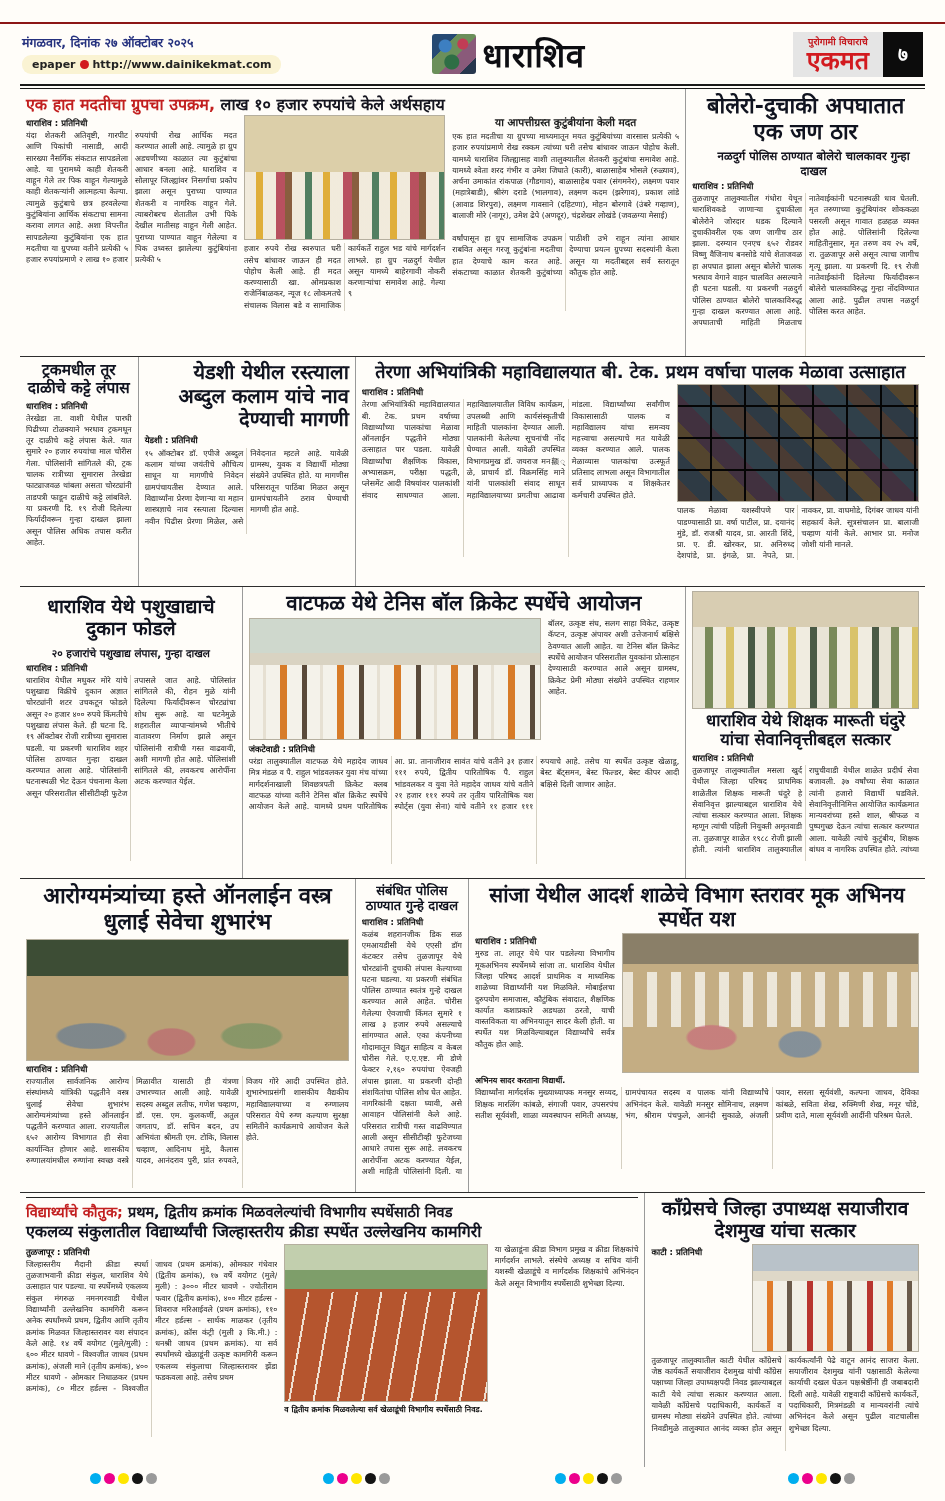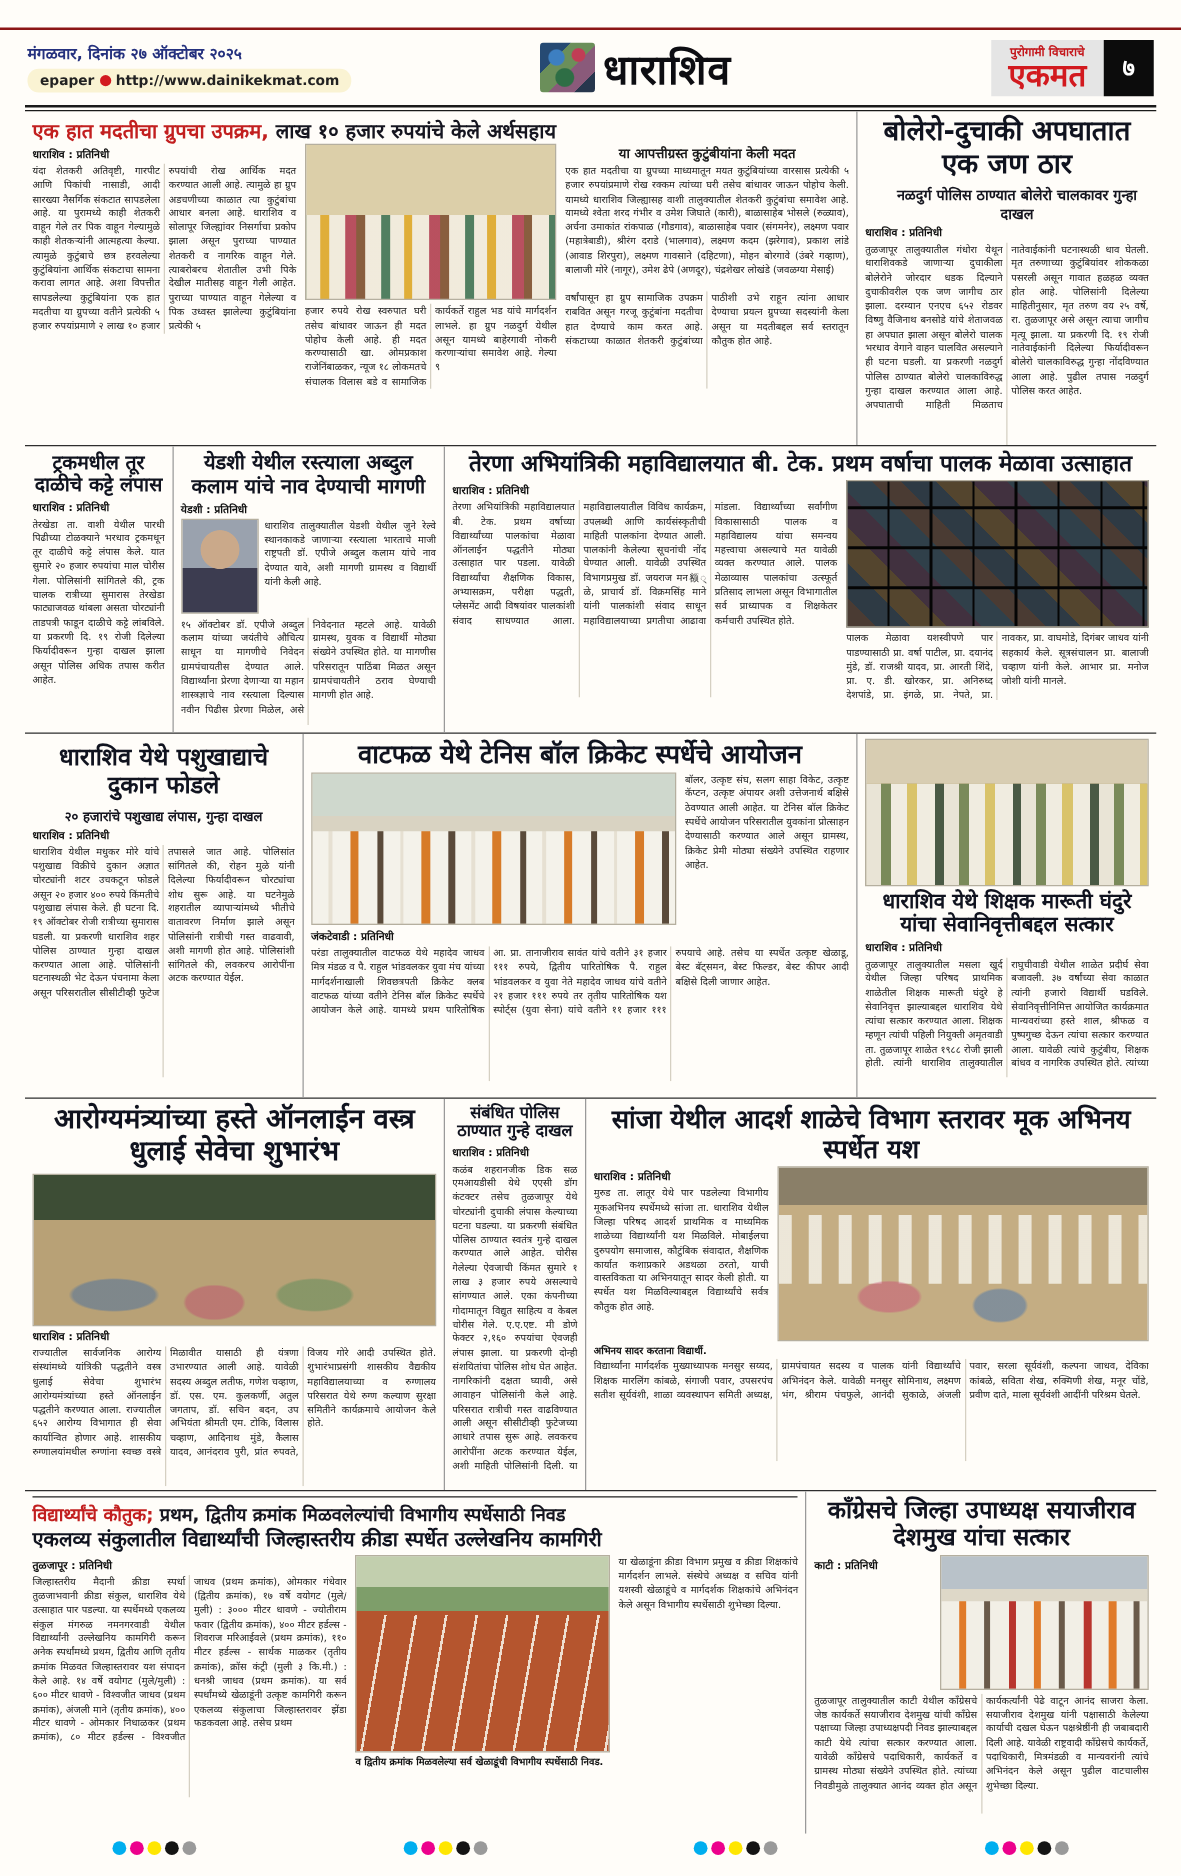--- a/index.html
+++ b/index.html
@@ -97,21 +97,21 @@
   .lg-a { width:33%; } .lg-b { width:31.5%; display:flex; flex-direction:column; gap:3px; }
   .lg-c { width:35.5%; display:flex; flex-direction:column; }
   .lg-b .ph { height:126px; }
   .boxtitle { font-size:10.5px; font-weight:bold; text-align:center; margin-bottom:2px; }
   .bolero { width:26.5%; }
   .bolero .hl { font-size:22px; }
   .bolero .sub { font-size:11.5px; margin-top:3px;margin-left:16px; }
 
   .row2 { height:230px; }
   .truck { width:13%; } .truck .hl { font-size:15.5px; }
-  .yedshi { width:24%; } .yedshi .hl { font-size:16px; }
+  .yedshi { width:24%; } .yedshi .hl { font-size:20px;text-align:right; }
   .yedshi-body { display:flex; gap:5px; margin-top:2px; }
   .yedshi .ph { width:62px; height:76px; flex:none; }
   .terna { width:63%; } .terna .hl { font-size:18px; margin-bottom:2px; }
   .terna-grid { display:flex; gap:7px; height:176px; }
   .tg-a { width:56%; } .tg-b { width:44%; display:flex; flex-direction:column; gap:3px; }
   .tg-b .ph { height:118px; }
 
   .row3 { height:292px; }
   .pashu { width:24.5%; } .pashu .hl { font-size:19px; margin-top:4px; }
   .pashu .sub { font-size:10.5px; margin-top:6px; }
@@ -206,24 +206,20 @@
   <section class="row row2">
     <article class="art truck">
       <h3 class="hl c">ट्रकमधील तूर दाळीचे कट्टे लंपास</h3>
       <div class="byline">धाराशिव : प्रतिनिधी</div>
       <div class="bt" style="height:146px;overflow:hidden;">तेरखेडा ता. वाशी येथील पारधी पिढीच्या टोळक्याने भरधाव ट्रकमधून तूर दाळीचे कट्टे लंपास केले. यात सुमारे २० हजार रुपयांचा माल चोरीस गेला. पोलिसांनी सांगितले की, ट्रक चालक रात्रीच्या सुमारास तेरखेडा फाट्याजवळ थांबला असता चोरट्यांनी ताडपत्री फाडून दाळीचे कट्टे लांबविले. या प्रकरणी दि. १९ रोजी दिलेल्या फिर्यादीवरून गुन्हा दाखल झाला असून पोलिस अधिक तपास करीत आहेत.</div>
     </article>
 
     <article class="art yedshi">
       <h3 class="hl c">येडशी येथील रस्त्याला अब्दुल कलाम यांचे नाव देण्याची मागणी</h3>
       <div class="byline">येडशी : प्रतिनिधी</div>
-      <div class="yedshi-body">
-        <div class="ph ph-portrait"></div>
-        <div class="bt">धाराशिव तालुक्यातील येडशी येथील जुने रेल्वे स्थानकाकडे जाणाऱ्या रस्त्याला भारताचे माजी राष्ट्रपती डॉ. एपीजे अब्दुल कलाम यांचे नाव देण्यात यावे, अशी मागणी ग्रामस्थ व विद्यार्थी यांनी केली आहे.</div>
-      </div>
       <div class="bt mc2" style="height:86px;overflow:hidden;margin-top:3px;">१५ ऑक्टोबर डॉ. एपीजे अब्दुल कलाम यांच्या जयंतीचे औचित्य साधून या मागणीचे निवेदन ग्रामपंचायतीस देण्यात आले. विद्यार्थ्यांना प्रेरणा देणाऱ्या या महान शास्त्रज्ञाचे नाव रस्त्याला दिल्यास नवीन पिढीस प्रेरणा मिळेल, असे निवेदनात म्हटले आहे. यावेळी ग्रामस्थ, युवक व विद्यार्थी मोठ्या संख्येने उपस्थित होते. या मागणीस परिसरातून पाठिंबा मिळत असून ग्रामपंचायतीने ठराव घेण्याची मागणी होत आहे.</div>
     </article>
 
     <article class="art terna">
       <h2 class="hl c">तेरणा अभियांत्रिकी महाविद्यालयात बी. टेक. प्रथम वर्षाचा पालक मेळावा उत्साहात</h2>
       <div class="terna-grid">
         <div class="tg-a">
           <div class="byline">धाराशिव : प्रतिनिधी</div>
           <div class="bt mc3" style="height:158px;overflow:hidden;">तेरणा अभियांत्रिकी महाविद्यालयात बी. टेक. प्रथम वर्षाच्या विद्यार्थ्यांच्या पालकांचा मेळावा ऑनलाईन पद्धतीने मोठ्या उत्साहात पार पडला. यावेळी विद्यार्थ्यांचा शैक्षणिक विकास, अभ्यासक्रम, परीक्षा पद्धती, प्लेसमेंट आदी विषयांवर पालकांशी संवाद साधण्यात आला. महाविद्यालयातील विविध कार्यक्रम, उपलब्धी आणि कार्यसंस्कृतीची माहिती पालकांना देण्यात आली. पालकांनी केलेल्या सूचनांची नोंद घेण्यात आली. यावेळी उपस्थित विभागप्रमुख डॉ. जयराज मन额्ळे, प्राचार्य डॉ. विक्रमसिंह माने यांनी पालकांशी संवाद साधून महाविद्यालयाच्या प्रगतीचा आढावा मांडला. विद्यार्थ्यांच्या सर्वांगीण विकासासाठी पालक व महाविद्यालय यांचा समन्वय महत्त्वाचा असल्याचे मत यावेळी व्यक्त करण्यात आले. पालक मेळाव्यास पालकांचा उत्स्फूर्त प्रतिसाद लाभला असून विभागातील सर्व प्राध्यापक व शिक्षकेतर कर्मचारी उपस्थित होते.</div>
         </div>

